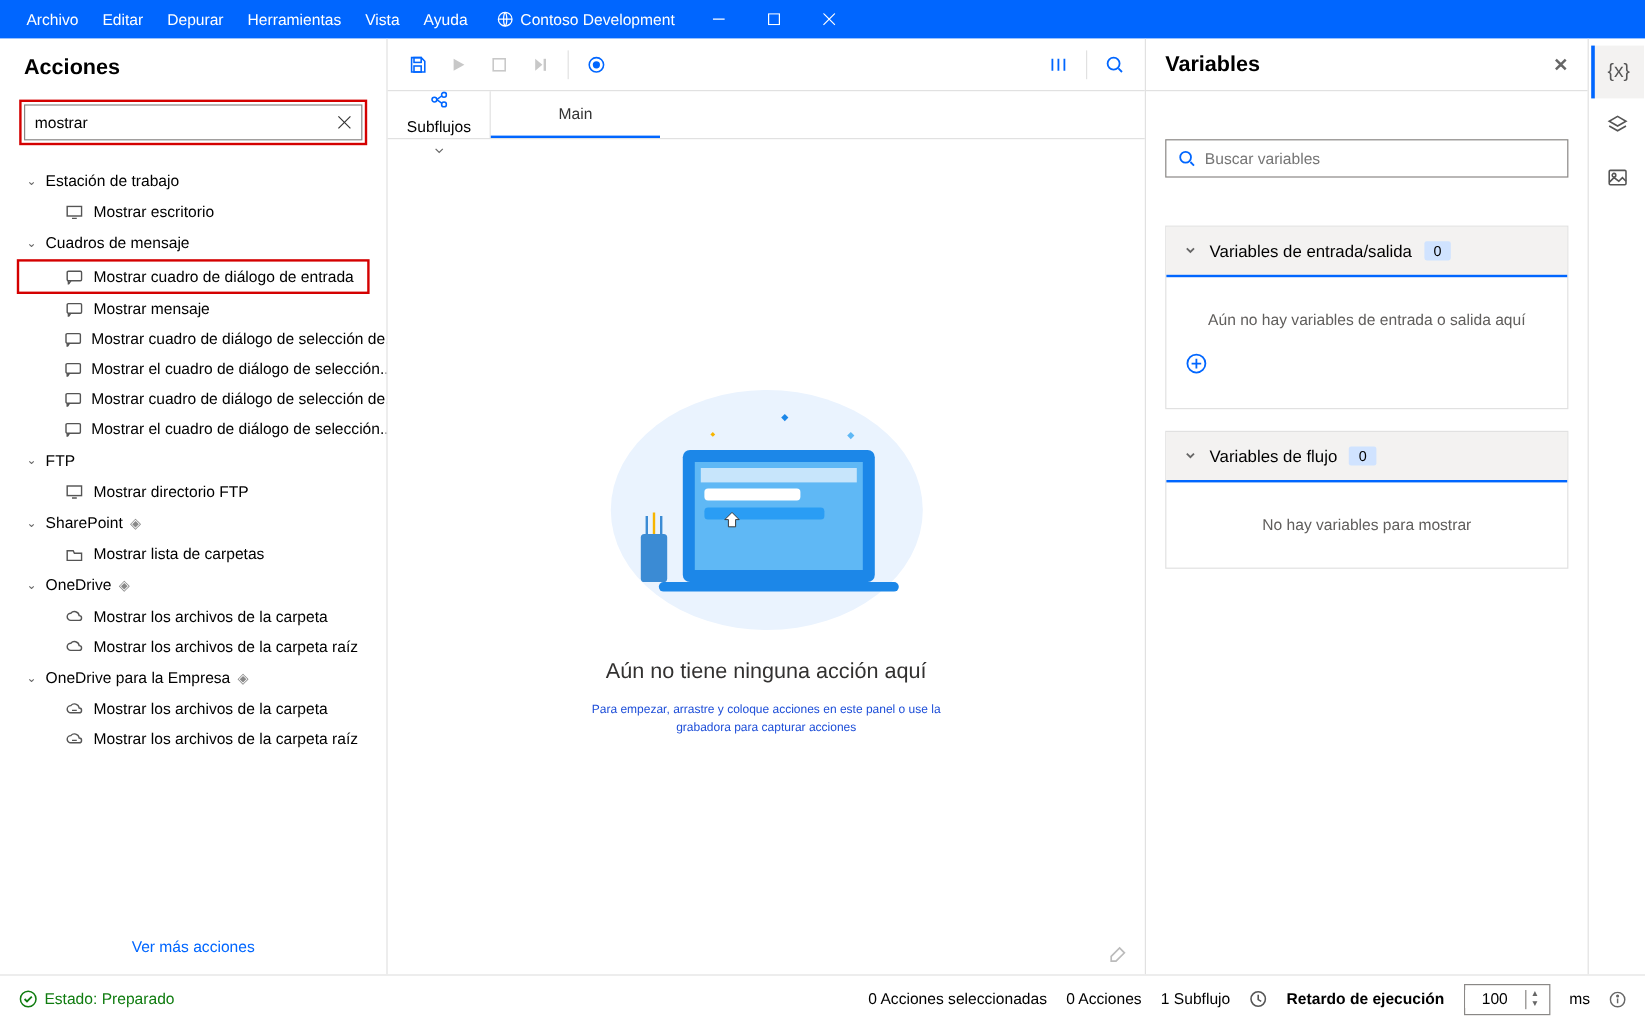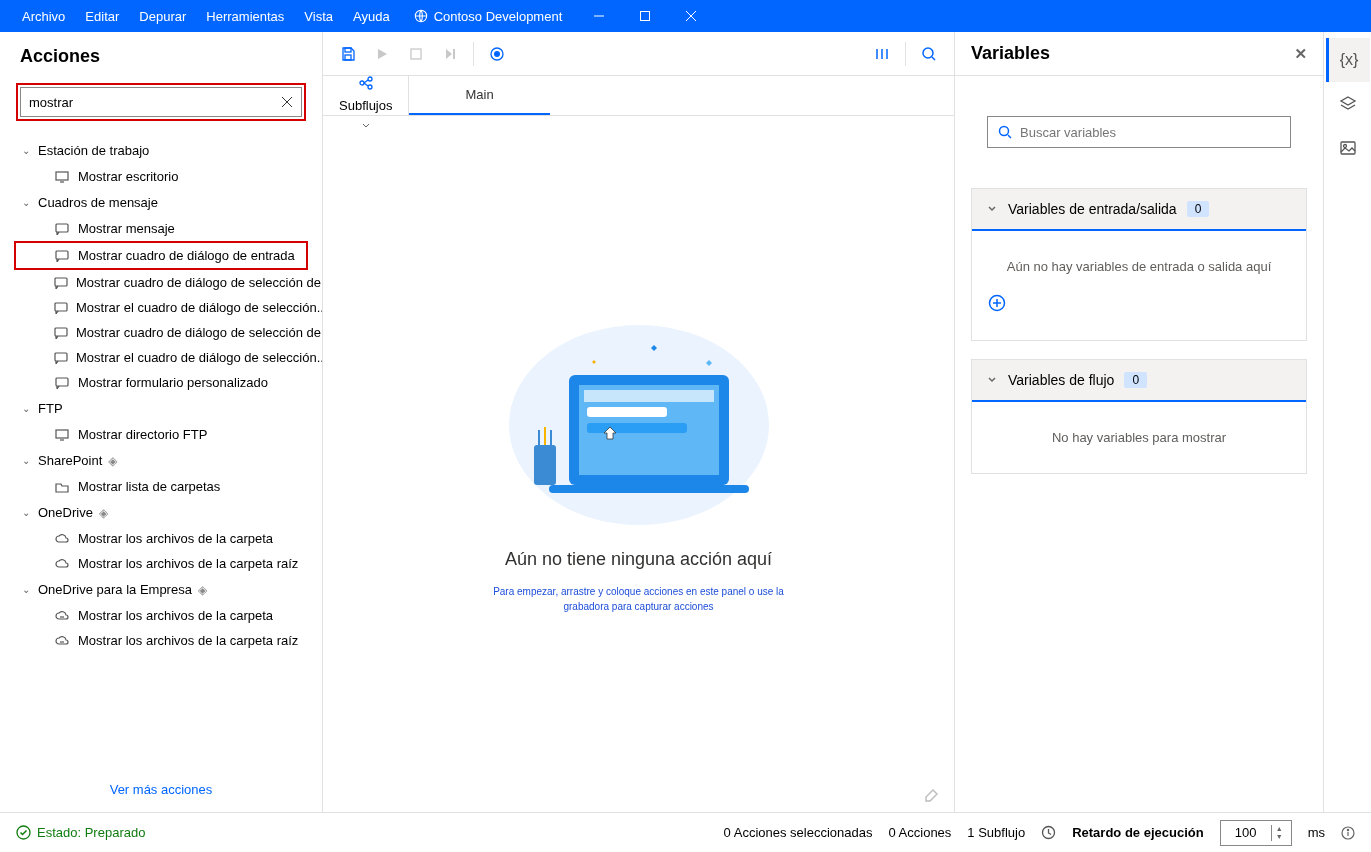--- a/index.html
+++ b/index.html
@@ -37,21 +37,21 @@
 .subflows { height: 40px; border-bottom: 1px solid #e1e1e1; display: flex; align-items: stretch; }
 .sf-btn { display: flex; align-items: center; gap: 8px; padding: 0 16px; font-size: 13px; cursor: pointer; border-right: 1px solid #e1e1e1; flex-direction: column; }
 .sf-tab { padding: 0 56px; display: flex; align-items: center; font-size: 13px; border-bottom: 2px solid #0066ff; color: #333; }
 .canvas { flex: 1; display: flex; flex-direction: column; align-items: center; justify-content: center; position: relative; }
 .canvas .msg1 { font-size: 18px; color: #323130; margin-top: 24px; }
 .canvas .msg2 { font-size: 10px; color: #1d4ed8; margin-top: 14px; text-align: center; max-width: 320px; line-height: 1.5; }
 .eraser { position: absolute; bottom: 10px; right: 14px; color: #bbb; }
 .vars { width: 368px; display: flex; flex-direction: column; gap: 28px; }
 .vars-hdr { height: 44px; border-bottom: 1px solid #e1e1e1; display: flex; align-items: center; padding: 0 16px; font-size: 18px; font-weight: 600; }
 .vars-hdr .x { margin-left: auto; cursor: pointer; color: #666; font-size: 15px; }
-.vars-search { margin: 12px 32px; border: 1px solid #8a8886; height: 32px; display: flex; align-items: center; padding: 0 10px; gap: 8px; }
+.vars-search { margin: 12px 16px; border: 1px solid #8a8886; height: 32px; display: flex; align-items: center; padding: 0 10px; gap: 8px; }
 .vars-search input { flex: 1; border: none; outline: none; font-size: 13px; }
 .var-section { margin: 0 16px 18px; border: 1px solid #e1e1e1; }
 .var-sec-hdr { background: #f3f2f1; padding: 12px 14px; display: flex; align-items: center; gap: 10px; font-size: 14px; border-bottom: 2px solid #0066ff; }
 .var-sec-hdr .cnt { background: #d0e3ff; padding: 1px 8px; font-size: 12px; border-radius: 2px; }
 .var-sec-body { padding: 28px 16px; text-align: center; font-size: 13px; color: #605e5c; }
 .var-sec-body .plus { margin-top: 20px; color: #0066ff; font-size: 18px; cursor: pointer; }
 .rail { width: 48px; border-left: 1px solid #e1e1e1; display: flex; flex-direction: column; align-items: center; padding-top: 6px; }
 .rail .ritem { width: 44px; height: 44px; display: flex; align-items: center; justify-content: center; cursor: pointer; color: #555; }
 .rail .ritem.active { border-left: 3px solid #0066ff; background: #f3f2f1; }
 .status { height: 40px; border-top: 1px solid #e1e1e1; display: flex; align-items: center; padding: 0 16px; font-size: 13px; gap: 24px; }
@@ -130,38 +130,38 @@
               <rect x="1" y="1" width="12" height="8"></rect>
               <line x1="5" y1="11" x2="9" y2="11"></line>
             </svg>
           </span>
           <span>Mostrar escritorio</span>
         </div>
         <div class="grp-hdr">
           <span class="chv">⌄</span>
           <span class="lbl">Cuadros de mensaje</span>
         </div>
+        <div class="act-item hl">
+          <span class="ic">
+            <svg width="14" height="12" fill="none" stroke="#555" stroke-width="1.2">
+              <rect x="1" y="1" width="12" height="8" rx="1"></rect>
+              <path d="M4 9l-2 3v-3"></path>
+            </svg>
+          </span>
+          <span>Mostrar cuadro de diálogo de entrada</span>
+        </div>
         <div class="act-item">
           <span class="ic">
             <svg width="14" height="12" fill="none" stroke="#555" stroke-width="1.2">
               <rect x="1" y="1" width="12" height="8" rx="1"></rect>
               <path d="M4 9l-2 3v-3"></path>
             </svg>
           </span>
           <span>Mostrar mensaje</span>
         </div>
-        <div class="act-item hl">
-          <span class="ic">
-            <svg width="14" height="12" fill="none" stroke="#555" stroke-width="1.2">
-              <rect x="1" y="1" width="12" height="8" rx="1"></rect>
-              <path d="M4 9l-2 3v-3"></path>
-            </svg>
-          </span>
-          <span>Mostrar cuadro de diálogo de entrada</span>
-        </div>
         <div class="act-item">
           <span class="ic">
             <svg width="14" height="12" fill="none" stroke="#555" stroke-width="1.2">
               <rect x="1" y="1" width="12" height="8" rx="1"></rect>
               <path d="M4 9l-2 3v-3"></path>
             </svg>
           </span>
           <span>Mostrar cuadro de diálogo de selección de...</span>
         </div>
         <div class="act-item">
@@ -183,29 +183,20 @@
           <span>Mostrar cuadro de diálogo de selección de...</span>
         </div>
         <div class="act-item">
           <span class="ic">
             <svg width="14" height="12" fill="none" stroke="#555" stroke-width="1.2">
               <rect x="1" y="1" width="12" height="8" rx="1"></rect>
               <path d="M4 9l-2 3v-3"></path>
             </svg>
           </span>
           <span>Mostrar el cuadro de diálogo de selección...</span>
-        </div>
-        <div class="act-item">
-          <span class="ic">
-            <svg width="14" height="12" fill="none" stroke="#555" stroke-width="1.2">
-              <rect x="1" y="1" width="12" height="8" rx="1"></rect>
-              <path d="M4 9l-2 3v-3"></path>
-            </svg>
-          </span>
-          <span>Mostrar formulario personalizado</span>
         </div>
         <div class="grp-hdr">
           <span class="chv">⌄</span>
           <span class="lbl">FTP</span>
         </div>
         <div class="act-item">
           <span class="ic">
             <svg width="14" height="12" fill="none" stroke="#555" stroke-width="1.2">
               <rect x="1" y="1" width="12" height="8"></rect>
               <line x1="5" y1="11" x2="9" y2="11"></line>

